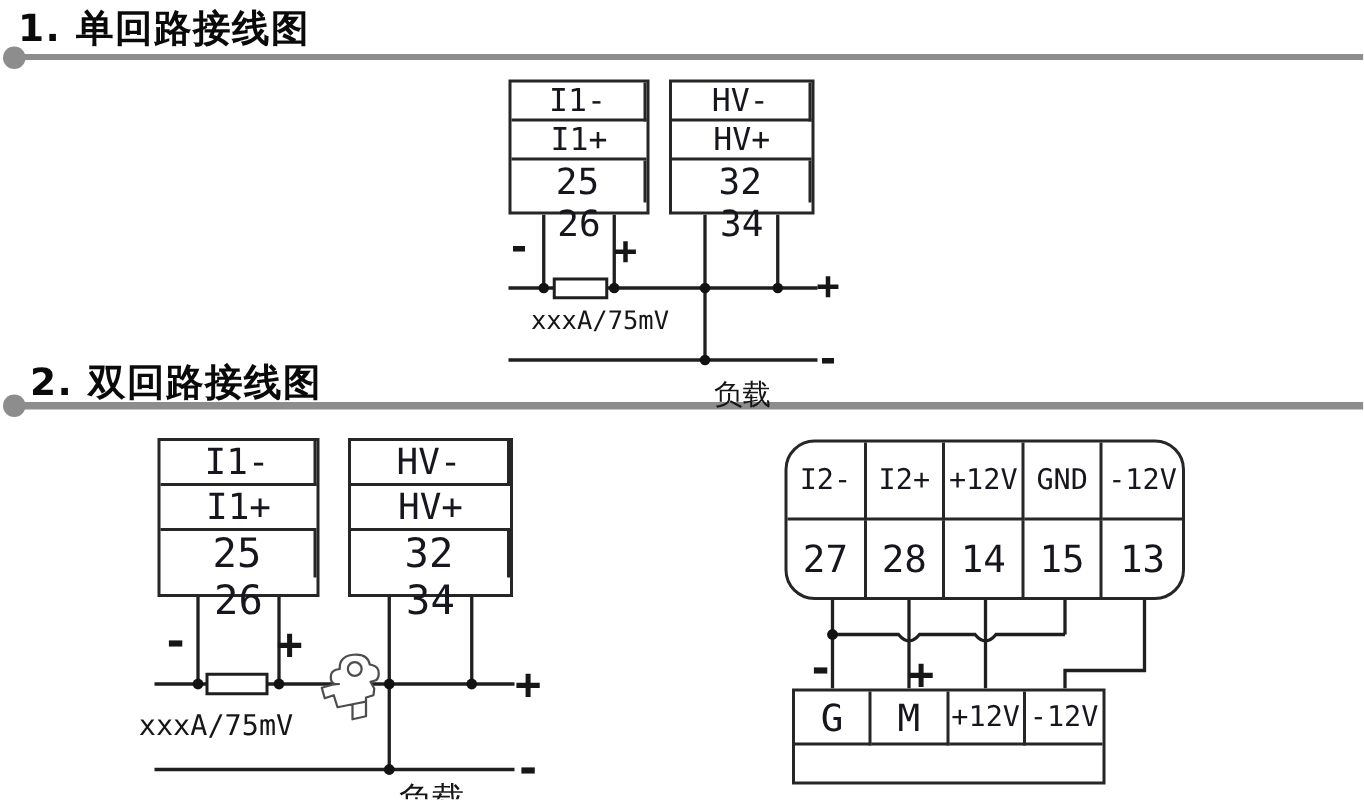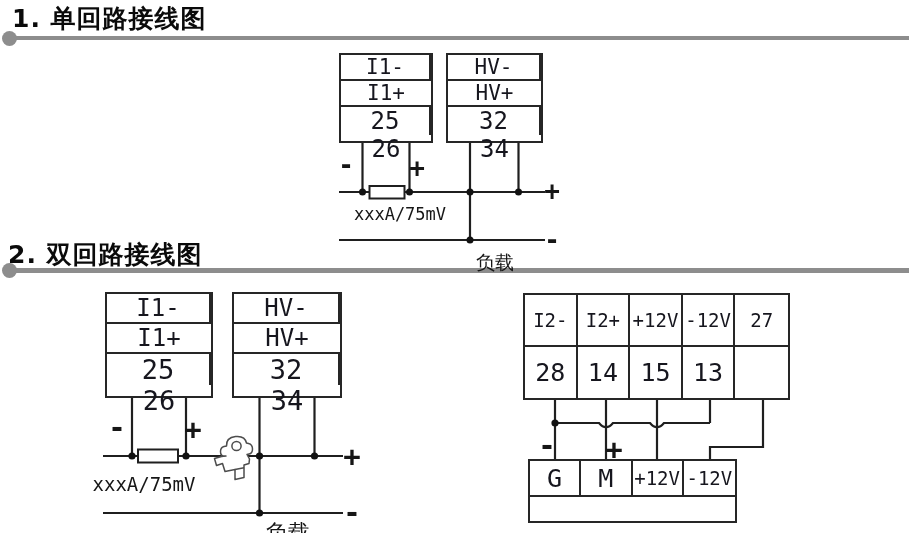--- a/index.html
+++ b/index.html
@@ -67,21 +67,21 @@
 </style>
 </head>
 <body>
 
 <div id="page">
 
   <div class="sec-title" style="left:12px; top:2px;">1. 单回路接线图</div>
   <div class="rule" style="top:35.5px;"></div>
   <div class="rule-dot" style="left:2px; top:30.5px;"></div>
 
-  <div class="sec-title" style="left:8px; top:238px;">2. 双回路接线图</div>
+  <div class="sec-title" style="left:20px; top:238px;">2. 双回路接线图</div>
   <div class="rule" style="top:268px;"></div>
   <div class="rule-dot" style="left:2px; top:263px;"></div>
 
   <svg id="wiring-svg" width="909" height="533" viewBox="0 0 909 533">
 
     <g stroke="#1f1f1f" stroke-width="2.2" fill="none">
       <path d="M362.5 143 V192 M409.5 143 V192 M470 143 V240 M518.5 143 V192"></path>
       <path d="M339 192 H545 M339 240 H545"></path>
     </g>
     <rect x="369.5" y="186" width="35" height="12.5" fill="#ffffff" stroke="#1f1f1f" stroke-width="2"></rect>
@@ -155,24 +155,25 @@
     <div>34</div>
   </div>
 
   <div class="lbl sign-s2" style="left:117px; top:427px;">-</div>
   <div class="lbl sign-s2" style="left:193px; top:429px;">+</div>
   <div class="lbl shunt-s2" style="left:144px; top:484px;">xxxA/75mV</div>
   <div class="lbl cjk load-s2" style="left:288px; top:485px;">负载</div>
   <div class="lbl sign-s2" style="left:352px; top:456px;">+</div>
   <div class="lbl sign-s2" style="left:352px; top:512px;">-</div>
 
-  <div class="tb tb5" style="left:523px; top:293px; width:267px; height:107px;">
+  <div class="tb tb5" style="left:523px; top:293px; width:267px; height:107px;border-radius:20px;">
     <div>I2-</div>
     <div>I2+</div>
     <div>+12V</div>
+    <div>GND</div>
     <div>-12V</div>
     <div>27</div>
     <div>28</div>
     <div>14</div>
     <div>15</div>
     <div>13</div>
   </div>
 
   <div class="lbl sign-s2" style="left:547px; top:445px;">-</div>
   <div class="lbl sign-s2" style="left:614px; top:449px;">+</div>

